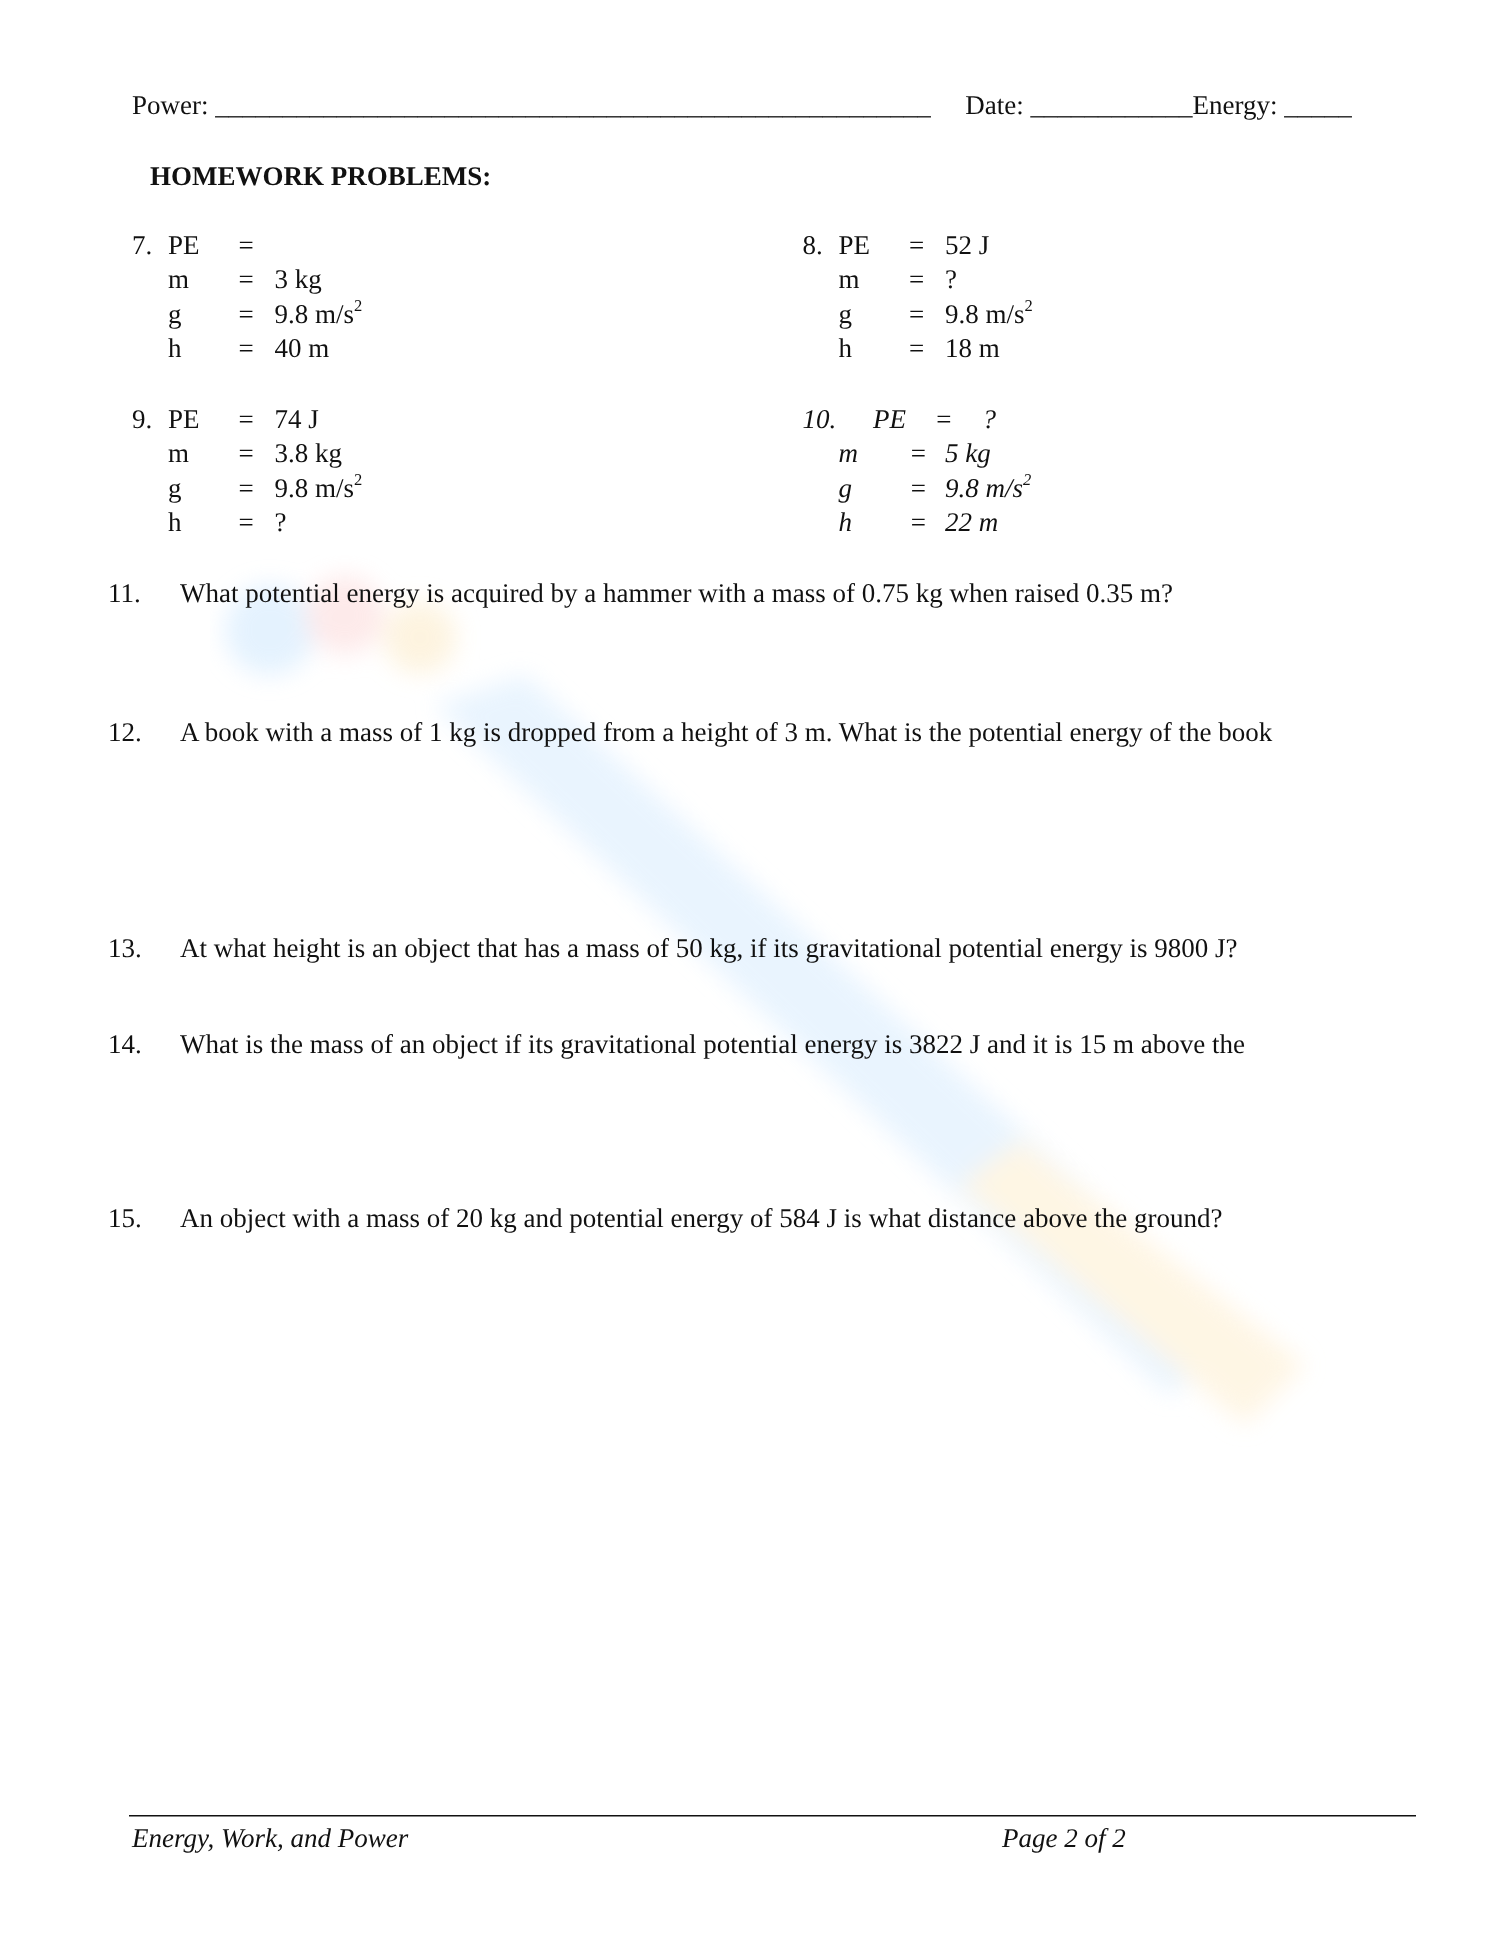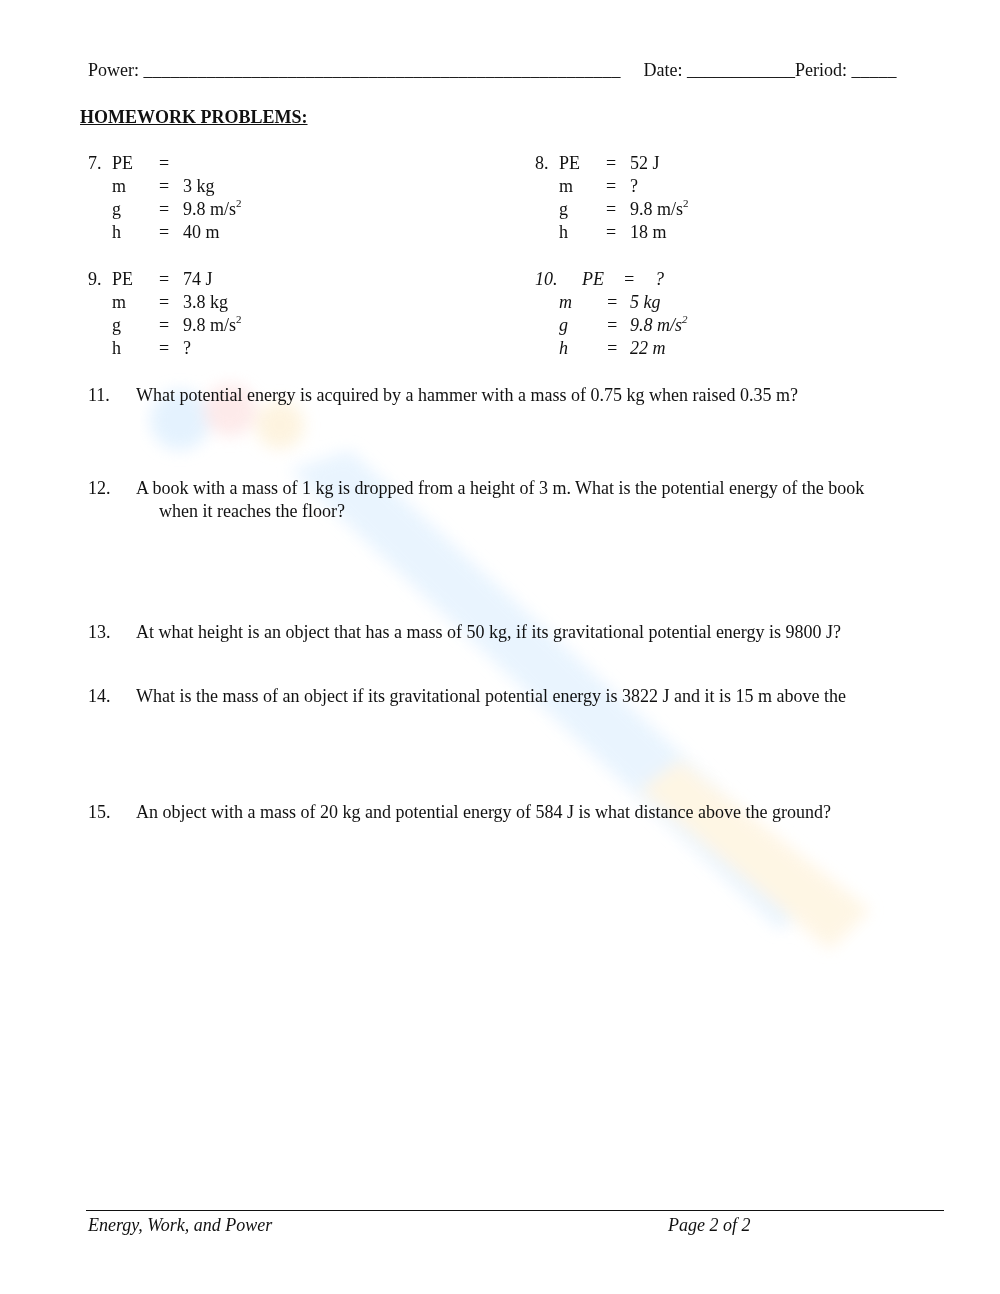--- a/index.html
+++ b/index.html
@@ -7,28 +7,28 @@
       width: 1000px; height: 1294px; position: relative; overflow: hidden;
       font-family: "Liberation Serif", "DejaVu Serif", serif;
       color: #111111; font-size: 18px; line-height: 23px;
     }
     .abs { position: absolute; white-space: nowrap; }
     .watermark {
       position: absolute; left: 140px; top: 370px; width: 760px; height: 600px;
       pointer-events: none;
     }
     .header-line { left: 88px; top: 59px; }
-    .title { left: 80px; top: 106px; font-weight: bold; text-decoration: underline; }
+    .title { left: 100px; top: 106px; font-weight: bold; }
     .given { position: absolute; }
     .given .row { display: flex; height: 23px; }
     .given .num { width: 24px; }
     .given .var { width: 47px; }
     .given .eq { width: 24px; }
     sup { font-size: 11px; line-height: 0; position: relative; top: -1px; }
-    .q { position: absolute; left: 88px; width: 860px; white-space: normal; }
+    .q { position: absolute; left: 72px; width: 860px; white-space: normal; }
     .q .qnum { display: inline-block; width: 48px; }
     .q .cont { display: block; padding-left: 71px; }
     .footer-rule { position: absolute; left: 86px; top: 1210px; width: 858px; height: 0; border-top: 1.5px solid #111; }
     .footer-left { left: 88px; top: 1214px; font-style: italic; }
     .footer-right { left: 668px; top: 1214px; font-style: italic; }
   </style>
 </head>
 <body>
 
 <svg class="watermark" viewBox="0 0 760 600" xmlns="http://www.w3.org/2000/svg">
@@ -44,21 +44,21 @@
     <path d="M150 100 L640 560 L690 520 L210 80 Z" fill="#e2f1fe"></path>
     <path d="M500 420 L690 580 L730 540 L540 390 Z" fill="#fef3dc"></path>
   </g>
 </svg>
 
 <div class="abs header-line">
   <span>Power:</span>
   <span>_____________________________________________________</span>
   <span style="display:inline-block;width:14px"></span>
   <span>Date:</span>
-  <span>____________</span><span>Period:</span>
+  <span>____________</span><span>Energy:</span>
   <span>_____</span>
 </div>
 
 <div class="abs title">HOMEWORK PROBLEMS:</div>
 
 <div class="given" style="left:88px; top:152px;">
   <div class="row">
       <span class="num">7.</span>
       <span class="var">PE</span>
       <span class="eq">=</span>
@@ -164,21 +164,20 @@
       <span>22 m</span>
     </div>
 </div>
 
 <div class="q" style="top:384px;">
   <span class="qnum">11.</span><span>What potential energy is acquired by a hammer with a mass of 0.75 kg when raised 0.35 m?</span>
 </div>
 
 <div class="q" style="top:477px;">
   <span class="qnum">12.</span><span>A book with a mass of 1 kg is dropped from a height of 3 m.  What is the potential energy of the book</span>
-  <span class="cont">when it reaches the floor?</span>
 </div>
 
 <div class="q" style="top:593px;margin-top:28px;">
   <span class="qnum">13.</span><span>At what height is an object that has a mass of 50 kg, if its gravitational potential energy is 9800 J?</span>
 </div>
 
 <div class="q" style="top:685px;">
   <span class="qnum">14.</span><span>What is the mass of an object if its gravitational potential energy is 3822 J and it is 15 m above the</span>
 </div>
 

